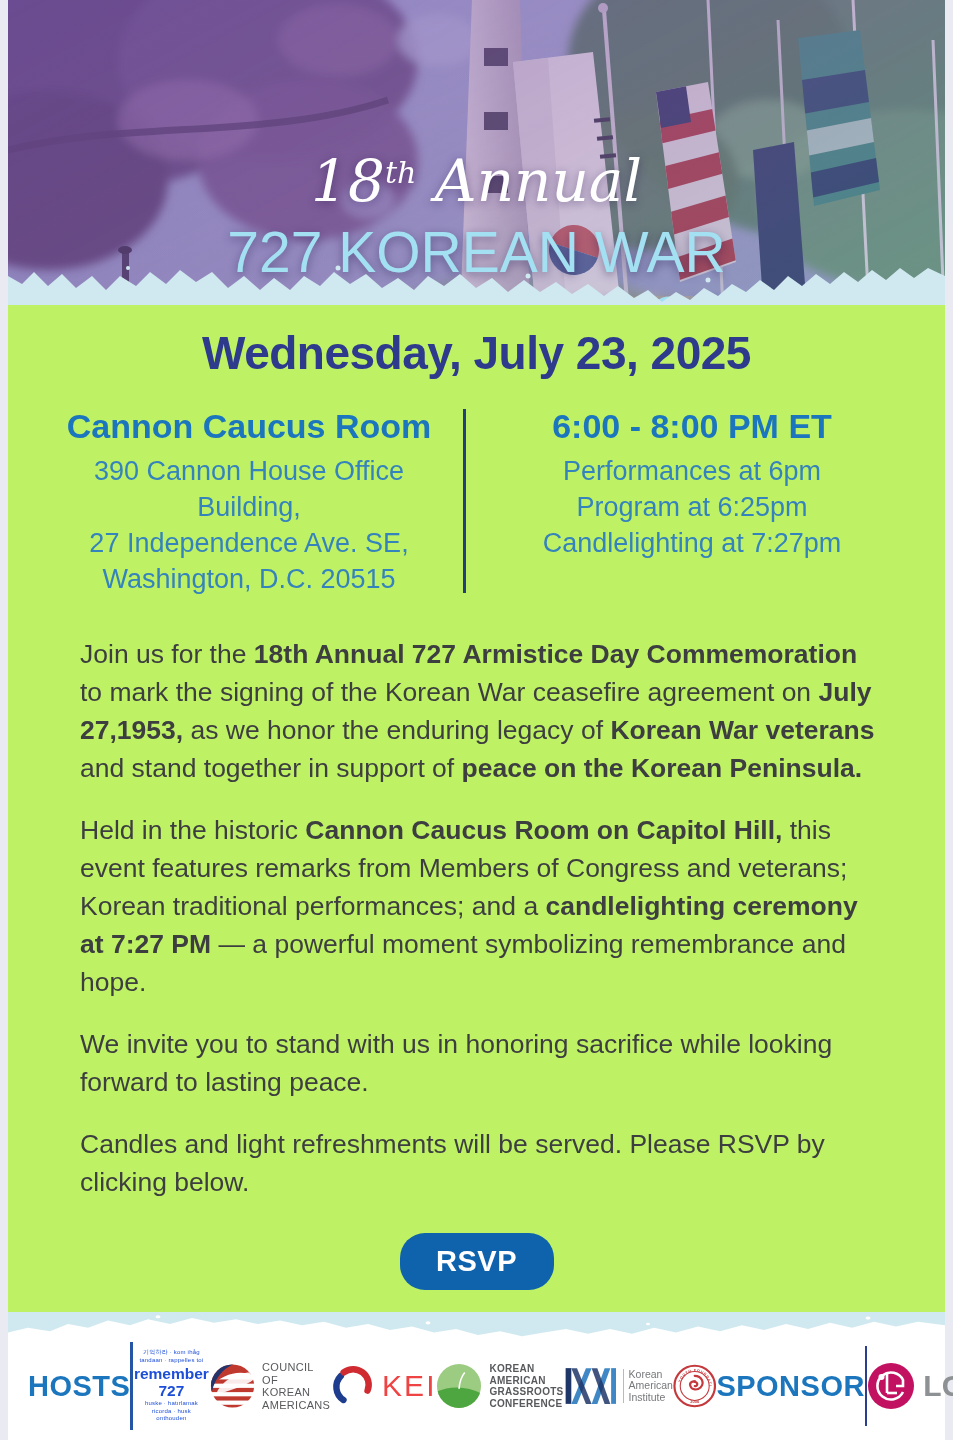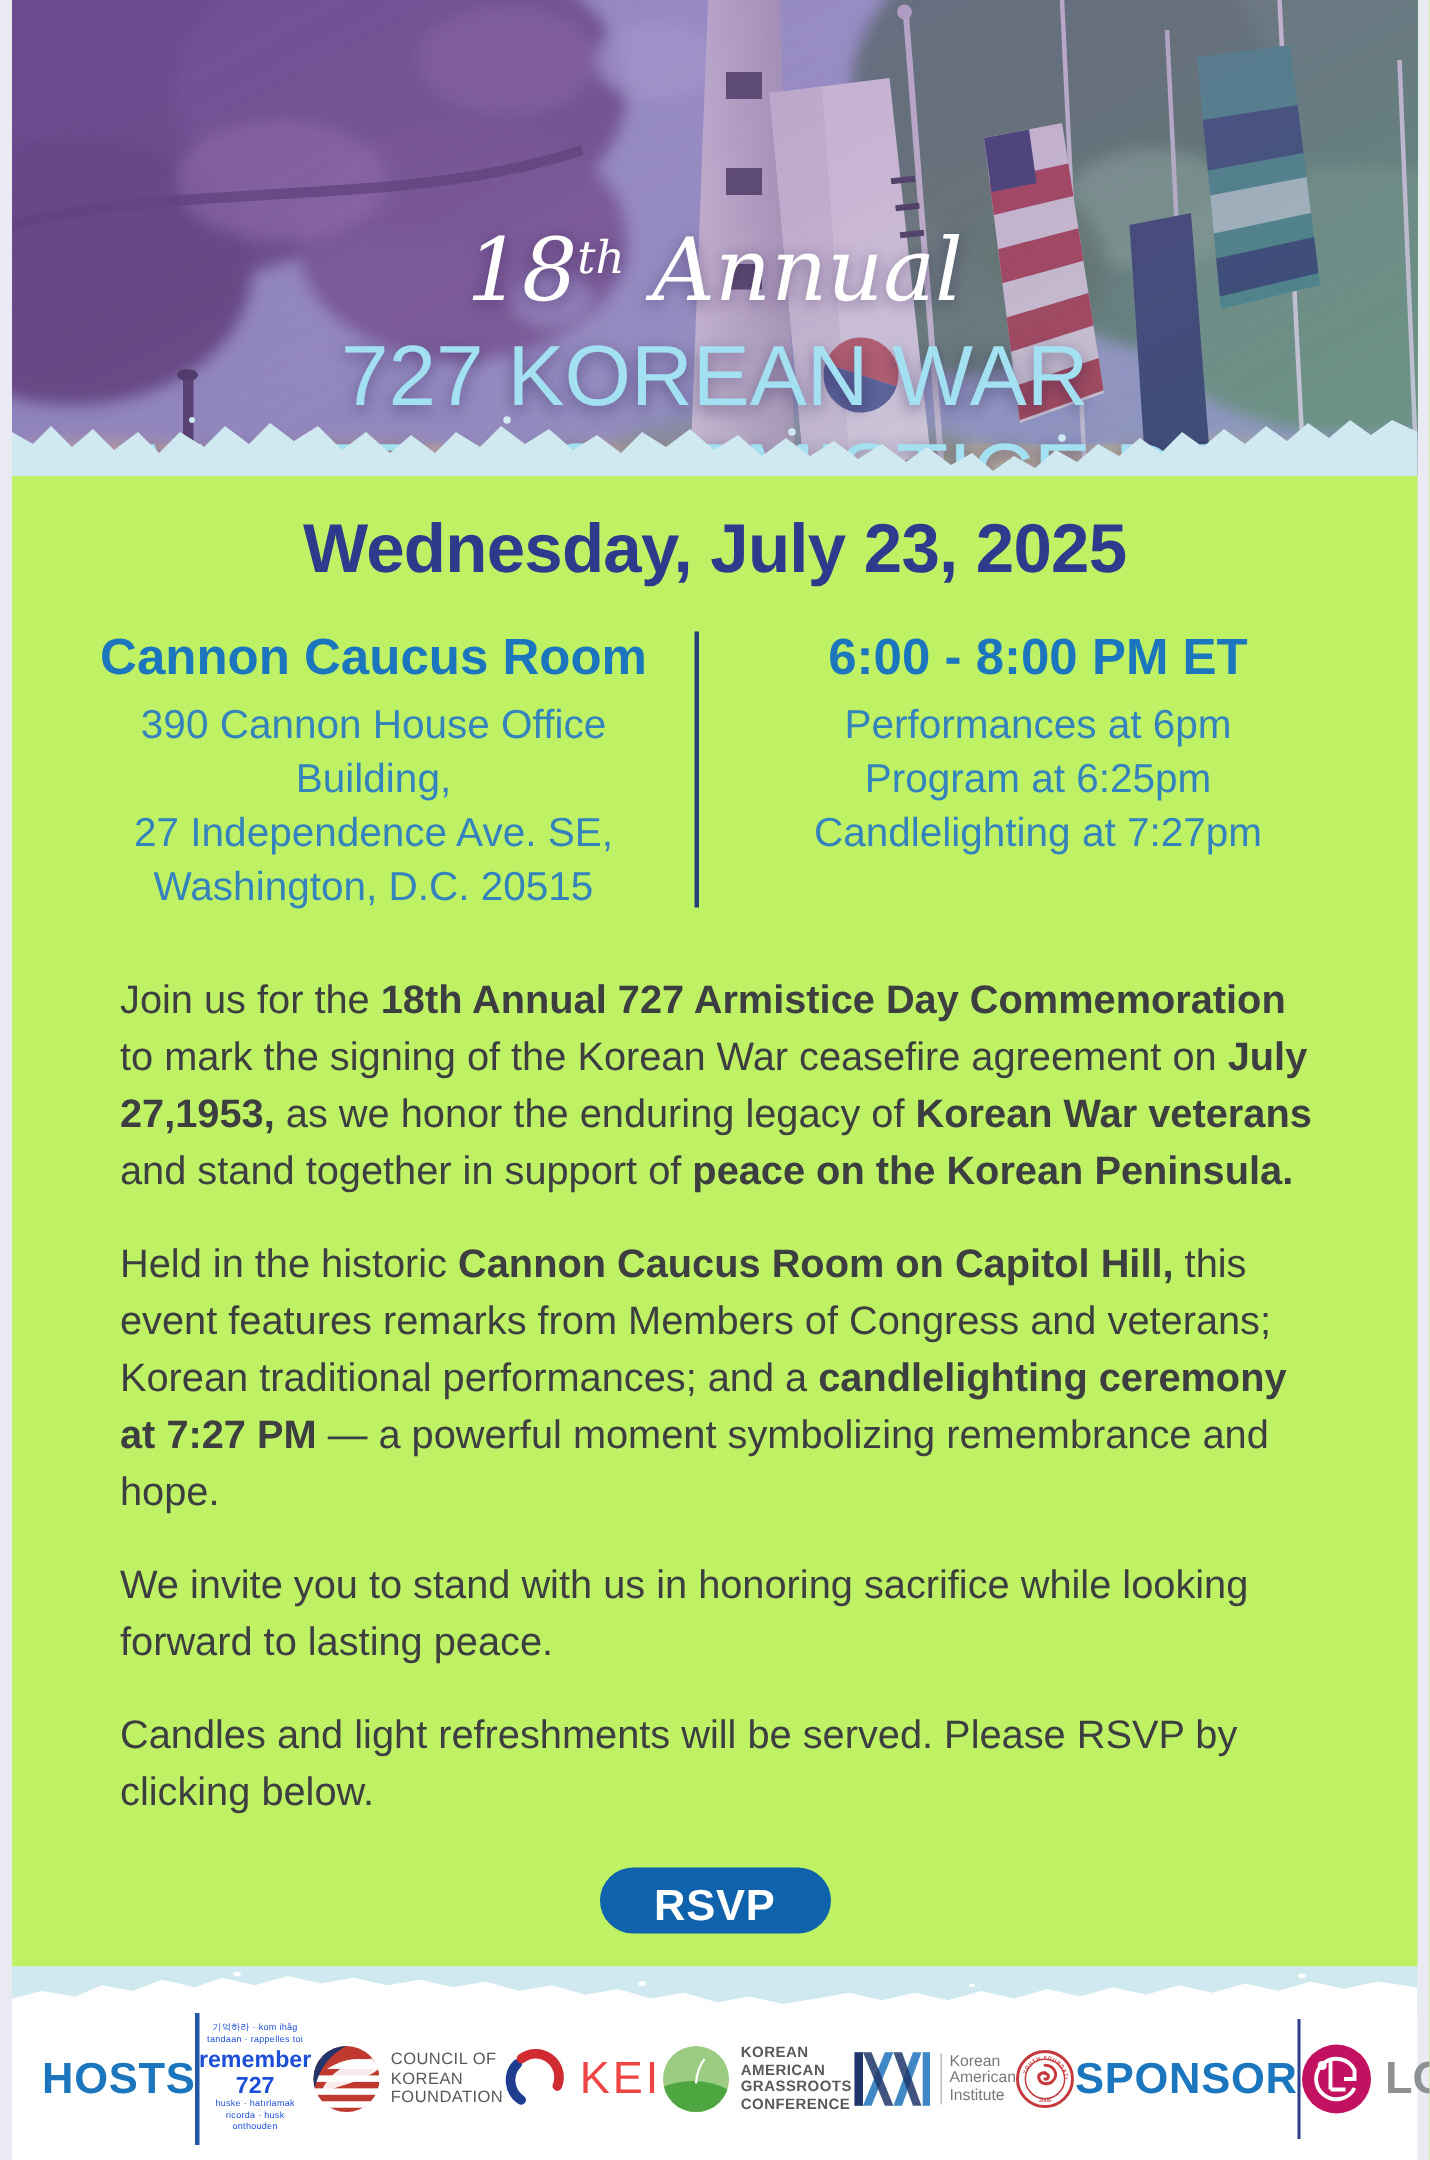--- a/index.html
+++ b/index.html
@@ -24,21 +24,21 @@
   .cols{display:flex;justify-content:center;align-items:stretch;margin-top:26px;}
   .col-left{width:408px;text-align:center;}
   .col-right{width:432px;text-align:center;}
   .col-divider{width:3px;background:#23407c;margin:4px 10px;}
   .venue-name,.time-range{font-size:34px;font-weight:bold;color:#1b76bd;line-height:42px;margin-bottom:6px;}
   .addr-line,.sched-line{font-size:27px;color:#3583bc;line-height:36px;}
   .paragraphs{width:800px;margin:38px 0 0 72px;color:#3d3e40;font-size:26.5px;line-height:38px;}
   .paragraphs p{margin:0 0 24px 0;}
   .paragraphs .b{font-weight:bold;}
   .rsvp-row{text-align:center;margin-top:32px;padding-bottom:22px;}
-  .rsvp-btn{display:inline-block;width:154px;height:44px;line-height:50px;background:#0f63ad;border:none;border-radius:25px;color:#ffffff;font-family:"Liberation Sans",sans-serif;font-size:29px;font-weight:bold;letter-spacing:.5px;cursor:pointer;}
+  .rsvp-btn{display:inline-block;width:154px;height:57px;line-height:50px;background:#0f63ad;border:none;border-radius:25px;color:#ffffff;font-family:"Liberation Sans",sans-serif;font-size:29px;font-weight:bold;letter-spacing:.5px;cursor:pointer;}
 
   .torn-white{display:block;width:100%;height:50px;background:#d0e9f0;}
 
   
   .footer{background:#ffffff;flex:1 1 auto;display:flex;align-items:center;}
   .footer-row{width:100%;display:flex;align-items:center;justify-content:space-between;padding:0 20px 10px 20px;}
   .hosts-label,.sponsor-label{font-size:29px;font-weight:bold;color:#1b76bd;letter-spacing:.5px;white-space:nowrap;}
   .v-div{width:3px;height:88px;background:#2456a5;}
   .v-div2{width:3px;height:80px;background:#2b3f8e;}
 
@@ -289,21 +289,21 @@
             <rect x="0" y="44" width="48" height="4.5" fill="#c0392f"></rect>
             <rect x="0" y="17" width="48" height="4.5" fill="#c0392f"></rect>
             <path d="M0,0 L48,0 L48,14 C34,6 14,10 0,26 Z" fill="#c0392f"></path>
             <path d="M0,0 L26,0 C14,6 6,14 2,30 L0,30 Z" fill="#24356b"></path>
             <path d="M48,10 C30,8 12,18 6,34 C20,28 36,26 48,16 Z" fill="#ffffff" opacity="0.9"></path>
           </g>
         </svg>
         <div class="logo-text-sm">
           <div>COUNCIL OF</div>
           <div>KOREAN</div>
-          <div>FOUNDATION</div>
+          <div>AMERICANS</div>
         </div>
       </div>
 
       <div class="logo-item">
         <svg width="44" height="44" viewBox="0 0 48 48">
           <path d="M10,36 A17,17 0 0 1 14,10" stroke="#1e3d8f" stroke-width="7" fill="none" stroke-linecap="round" transform="rotate(-15 24 24)"></path>
           <path d="M18,7 A17,17 0 0 1 38,33" stroke="#cf2b31" stroke-width="7" fill="none" stroke-linecap="round" transform="rotate(-15 24 24)"></path>
         </svg>
         <div class="kei-word">KEI</div>
       </div>

